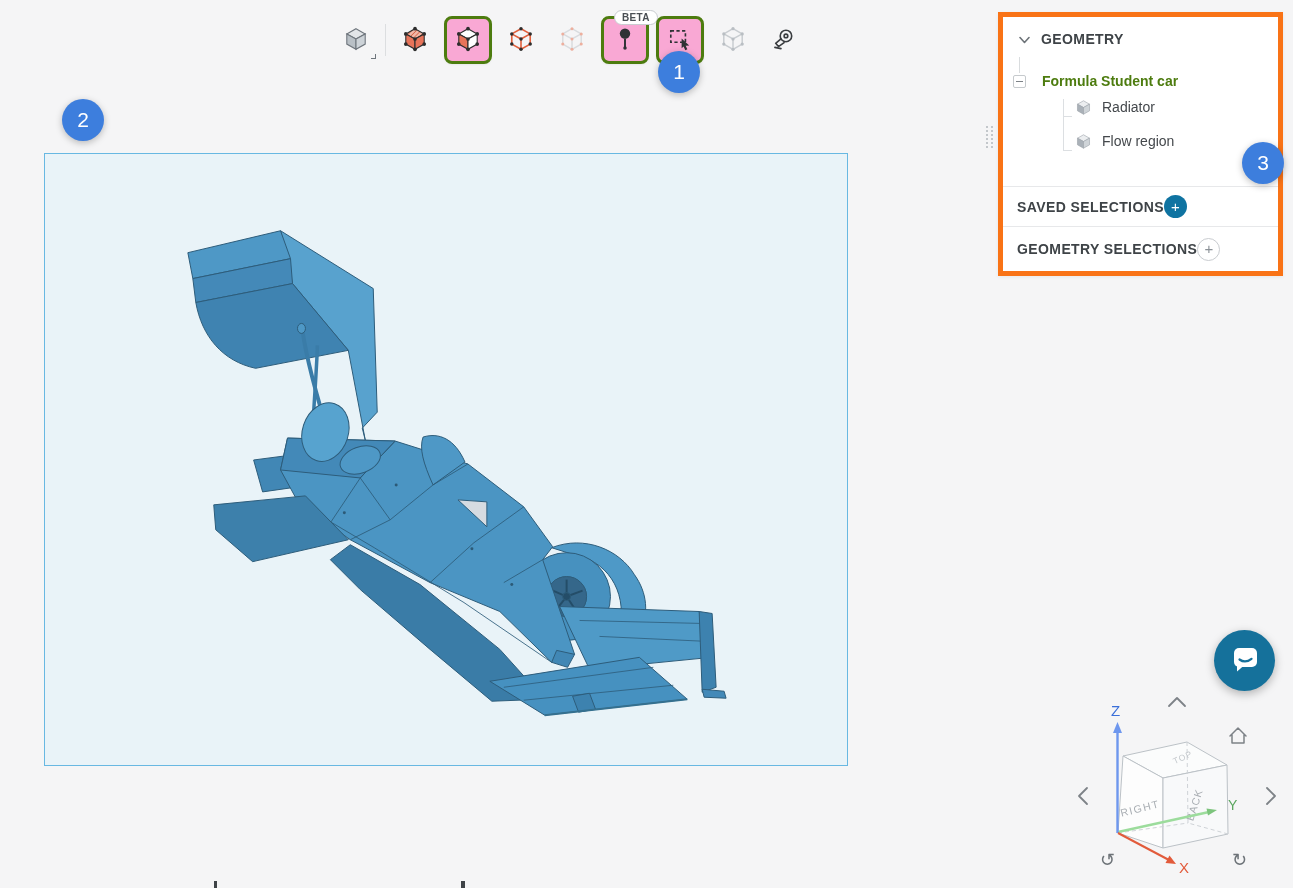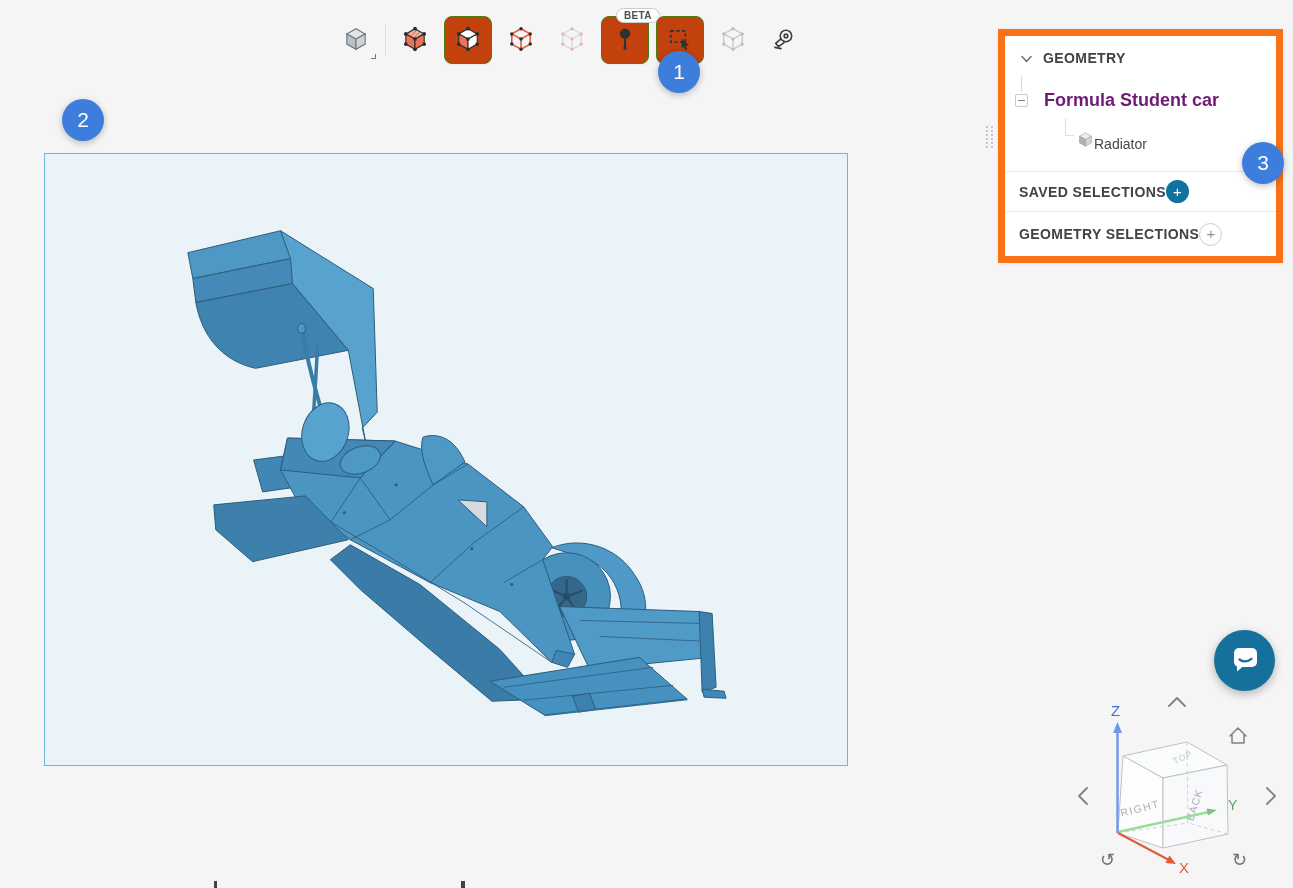--- a/index.html
+++ b/index.html
@@ -8,54 +8,54 @@
     position:relative; overflow:hidden;
     background:#f5f5f6;
     font-family:"Liberation Sans", sans-serif;
     color:#3e4347;
   }
   
   .toolbar { position:absolute; left:334px; top:14px; height:52px;
              display:flex; align-items:center; gap:7px; }
   .tb-btn { position:relative; width:44px; height:44px; border:none; background:transparent;
             border-radius:8px; display:flex; align-items:center; justify-content:center; padding:0; }
-  .tb-btn.boxed { width:48px; height:48px; background:#c2410c; border:1px solid #4d7c0f;
+  .tb-btn.boxed { width:48px; height:48px; background:#f9a8d4; border:3px solid #4d7c0f;
                   box-shadow:0 1px 2px rgba(0,0,0,.05); }
   .tb-divider { width:1px; height:32px; background:#dcdee0; }
   .corner-mark { position:absolute; right:2px; bottom:3px; width:5px; height:5px;
                  border-right:1.5px solid #6f767d; border-bottom:1.5px solid #6f767d; }
   .beta-pill { position:absolute; top:-9px; right:-12px; background:#fff; border:1px solid #c9ccd0;
                border-radius:9px; font-size:10px; font-weight:700; color:#4a4f54;
                padding:1px 7px; letter-spacing:.4px; }
   
   .step-badge { position:absolute; width:42px; height:42px; border-radius:50%;
                 background:#3d7edd; color:#fff; font-size:21px;
                 display:flex; align-items:center; justify-content:center;
                 box-shadow:0 2px 7px rgba(0,0,0,.25); z-index:30; }
   .badge-1 { left:658px; top:51px; }
   .badge-2 { left:62px;  top:99px; }
   .badge-3 { left:1242px; top:142px; }
   
   .selection-box { position:absolute; left:44px; top:153px; width:804px; height:613px;
                    background:#e9f3f8; border:1px solid #68b8e2; }
   .selection-box svg { display:block; width:100%; height:100%; }
   
-  .panel { position:absolute; left:998px; top:29px; width:285px; background:#fff;
-           border:7px solid #f97316; box-shadow:0 1px 4px rgba(0,0,0,.06); }
+  .panel { position:absolute; left:998px; top:12px; width:285px; background:#fff;
+           border:5px solid #f97316; box-shadow:0 1px 4px rgba(0,0,0,.06); }
   .sec-header { display:flex; align-items:center; gap:11px; height:24px; margin-top:10px; padding:0 16px; }
   .sec-title { font-size:14px; font-weight:700; color:#3e4347; letter-spacing:.4px; }
   .tree-root { position:relative; height:28px; margin-top:16px; display:flex; align-items:center; padding-left:39px; }
   .minus-box { position:absolute; left:10px; top:8px; width:13px; height:13px; background:#fff;
                border:1px solid #c6cacd; border-radius:2px; display:flex; align-items:center; justify-content:center; }
   .minus-box::after { content:""; width:7px; height:1.4px; background:#7d8287; display:block; }
   .root-stub { position:absolute; left:16px; top:-10px; width:1px; height:16px; background:#d9dcde; }
-  .root-label { font-size:18px; font-weight:700; color:#701a75; }
+  .root-label { font-size:14px; font-weight:700; color:#4d7c0f; }
   .tree-children { position:relative; margin-top:4px; }
   .tree-children::before { content:""; position:absolute; left:60px; top:0; bottom:17px; width:1px; background:#dcdfe2; }
-  .tree-child { position:relative; height:34px; display:flex; align-items:flex-end; padding-left:72px; }
+  .tree-child { position:relative; height:34px; display:flex; align-items:flex-start; gap:10px; padding-left:72px; }
   .tree-child::before { content:""; position:absolute; left:60px; top:50%; width:9px; height:1px; background:#dcdfe2; }
   .child-label { font-size:14px; color:#44484c; }
   .tree-pad { height:20px; border-bottom:1px solid #e7e8ea; }
   .panel-row { display:flex; align-items:center; justify-content:flex-start; padding:0 14px; }
   .row-saved { height:40px; border-bottom:1px solid #e7e8ea; }
   .row-prims { height:44px; }
   .add-filled { width:23px; height:23px; border-radius:50%; border:none; background:#0f73a1; color:#fff;
                 font-size:15px; line-height:21px; text-align:center; padding:0; }
   .add-outline { width:23px; height:23px; border-radius:50%; border:1px solid #c9ccd0; background:#fff;
                  color:#8a9096; font-size:15px; line-height:20px; text-align:center; padding:0; }
@@ -343,20 +343,30 @@
   <div class="tree-children">
     <div class="tree-child">
       <span>
         <svg width="17" height="17" viewBox="0 0 24 24">
           <polygon points="12,2.5 20.5,7.3 12,12 3.5,7.3" fill="#eceef0" stroke="#979ea5" stroke-width=".8"></polygon>
           <polygon points="3.5,7.3 12,12 12,21.5 3.5,16.7" fill="#aab1b8" stroke="#979ea5" stroke-width=".8"></polygon>
           <polygon points="12,12 20.5,7.3 20.5,16.7 12,21.5" fill="#cfd4d8" stroke="#979ea5" stroke-width=".8"></polygon>
         </svg>
       </span>
       <span class="child-label">Radiator</span>
+    </div>
+    <div class="tree-child">
+      <span>
+        <svg width="17" height="17" viewBox="0 0 24 24">
+          <polygon points="12,2.5 20.5,7.3 12,12 3.5,7.3" fill="#eceef0" stroke="#979ea5" stroke-width=".8"></polygon>
+          <polygon points="3.5,7.3 12,12 12,21.5 3.5,16.7" fill="#aab1b8" stroke="#979ea5" stroke-width=".8"></polygon>
+          <polygon points="12,12 20.5,7.3 20.5,16.7 12,21.5" fill="#cfd4d8" stroke="#979ea5" stroke-width=".8"></polygon>
+        </svg>
+      </span>
+      <span class="child-label">Flow region</span>
     </div>
   </div>
 
   <div class="tree-pad"></div>
 
   <div class="panel-row row-saved">
     <span class="sec-title">SAVED SELECTIONS</span>
     <button class="add-filled">+</button>
   </div>
 

